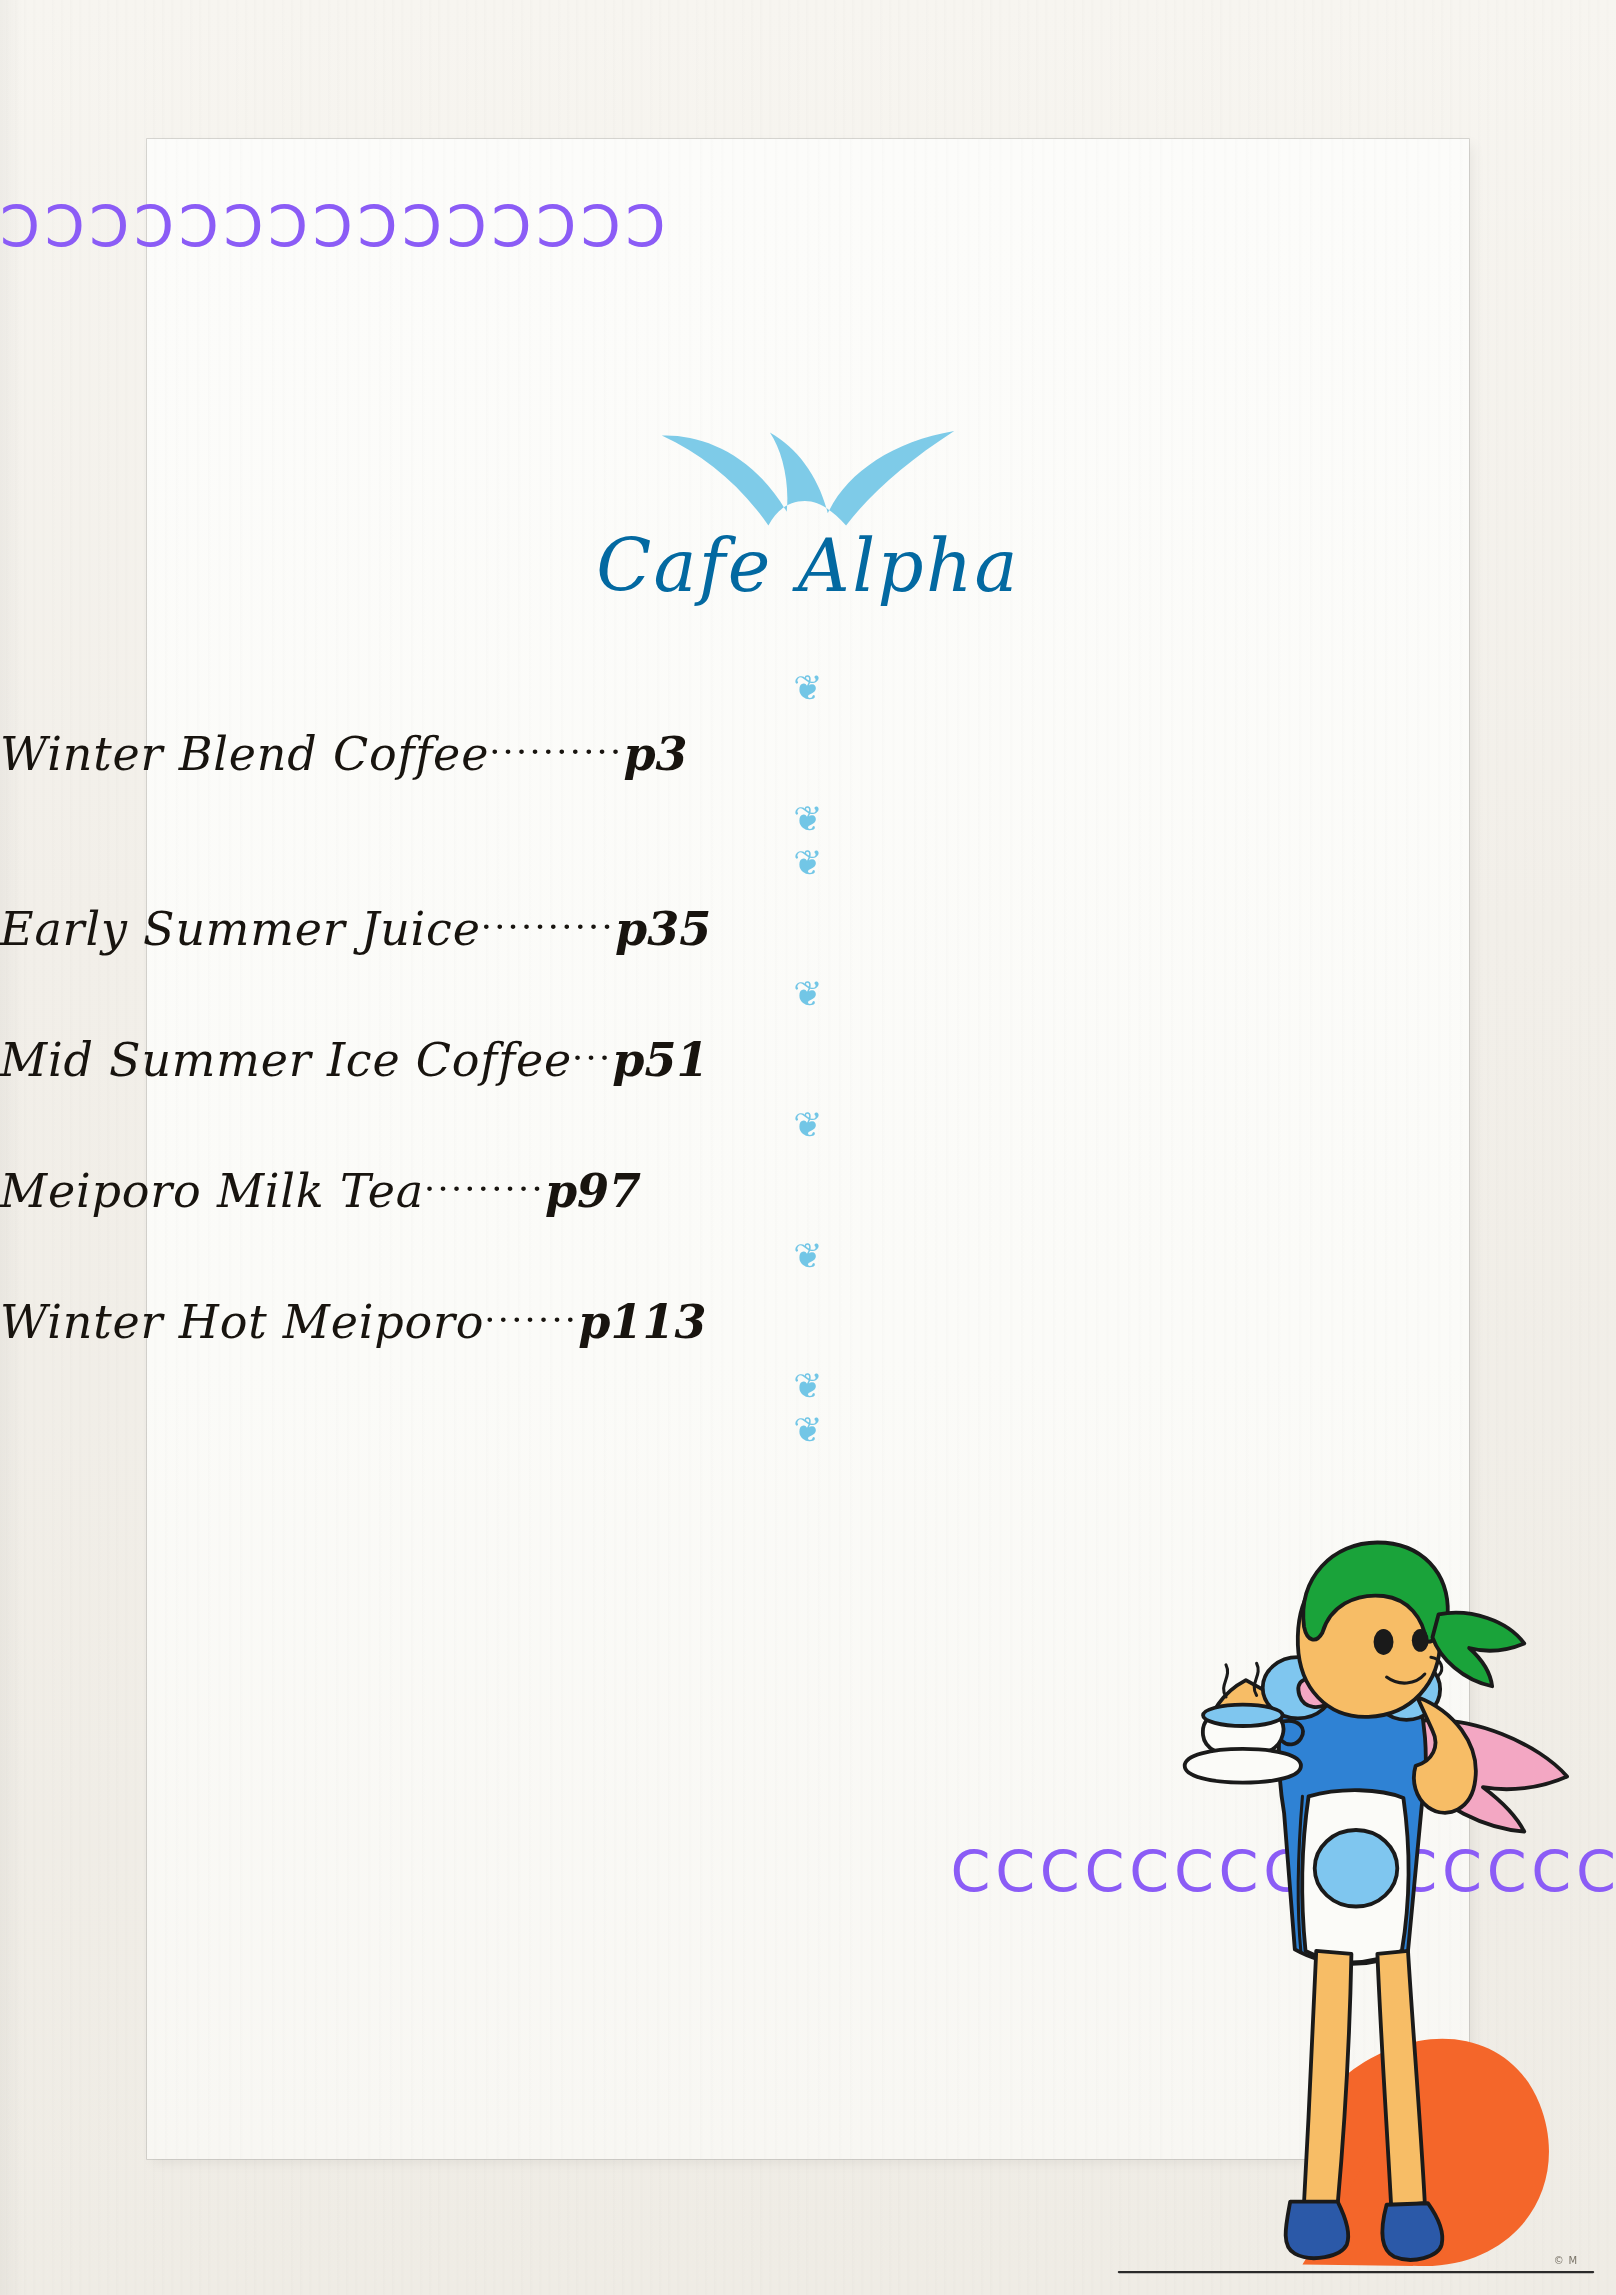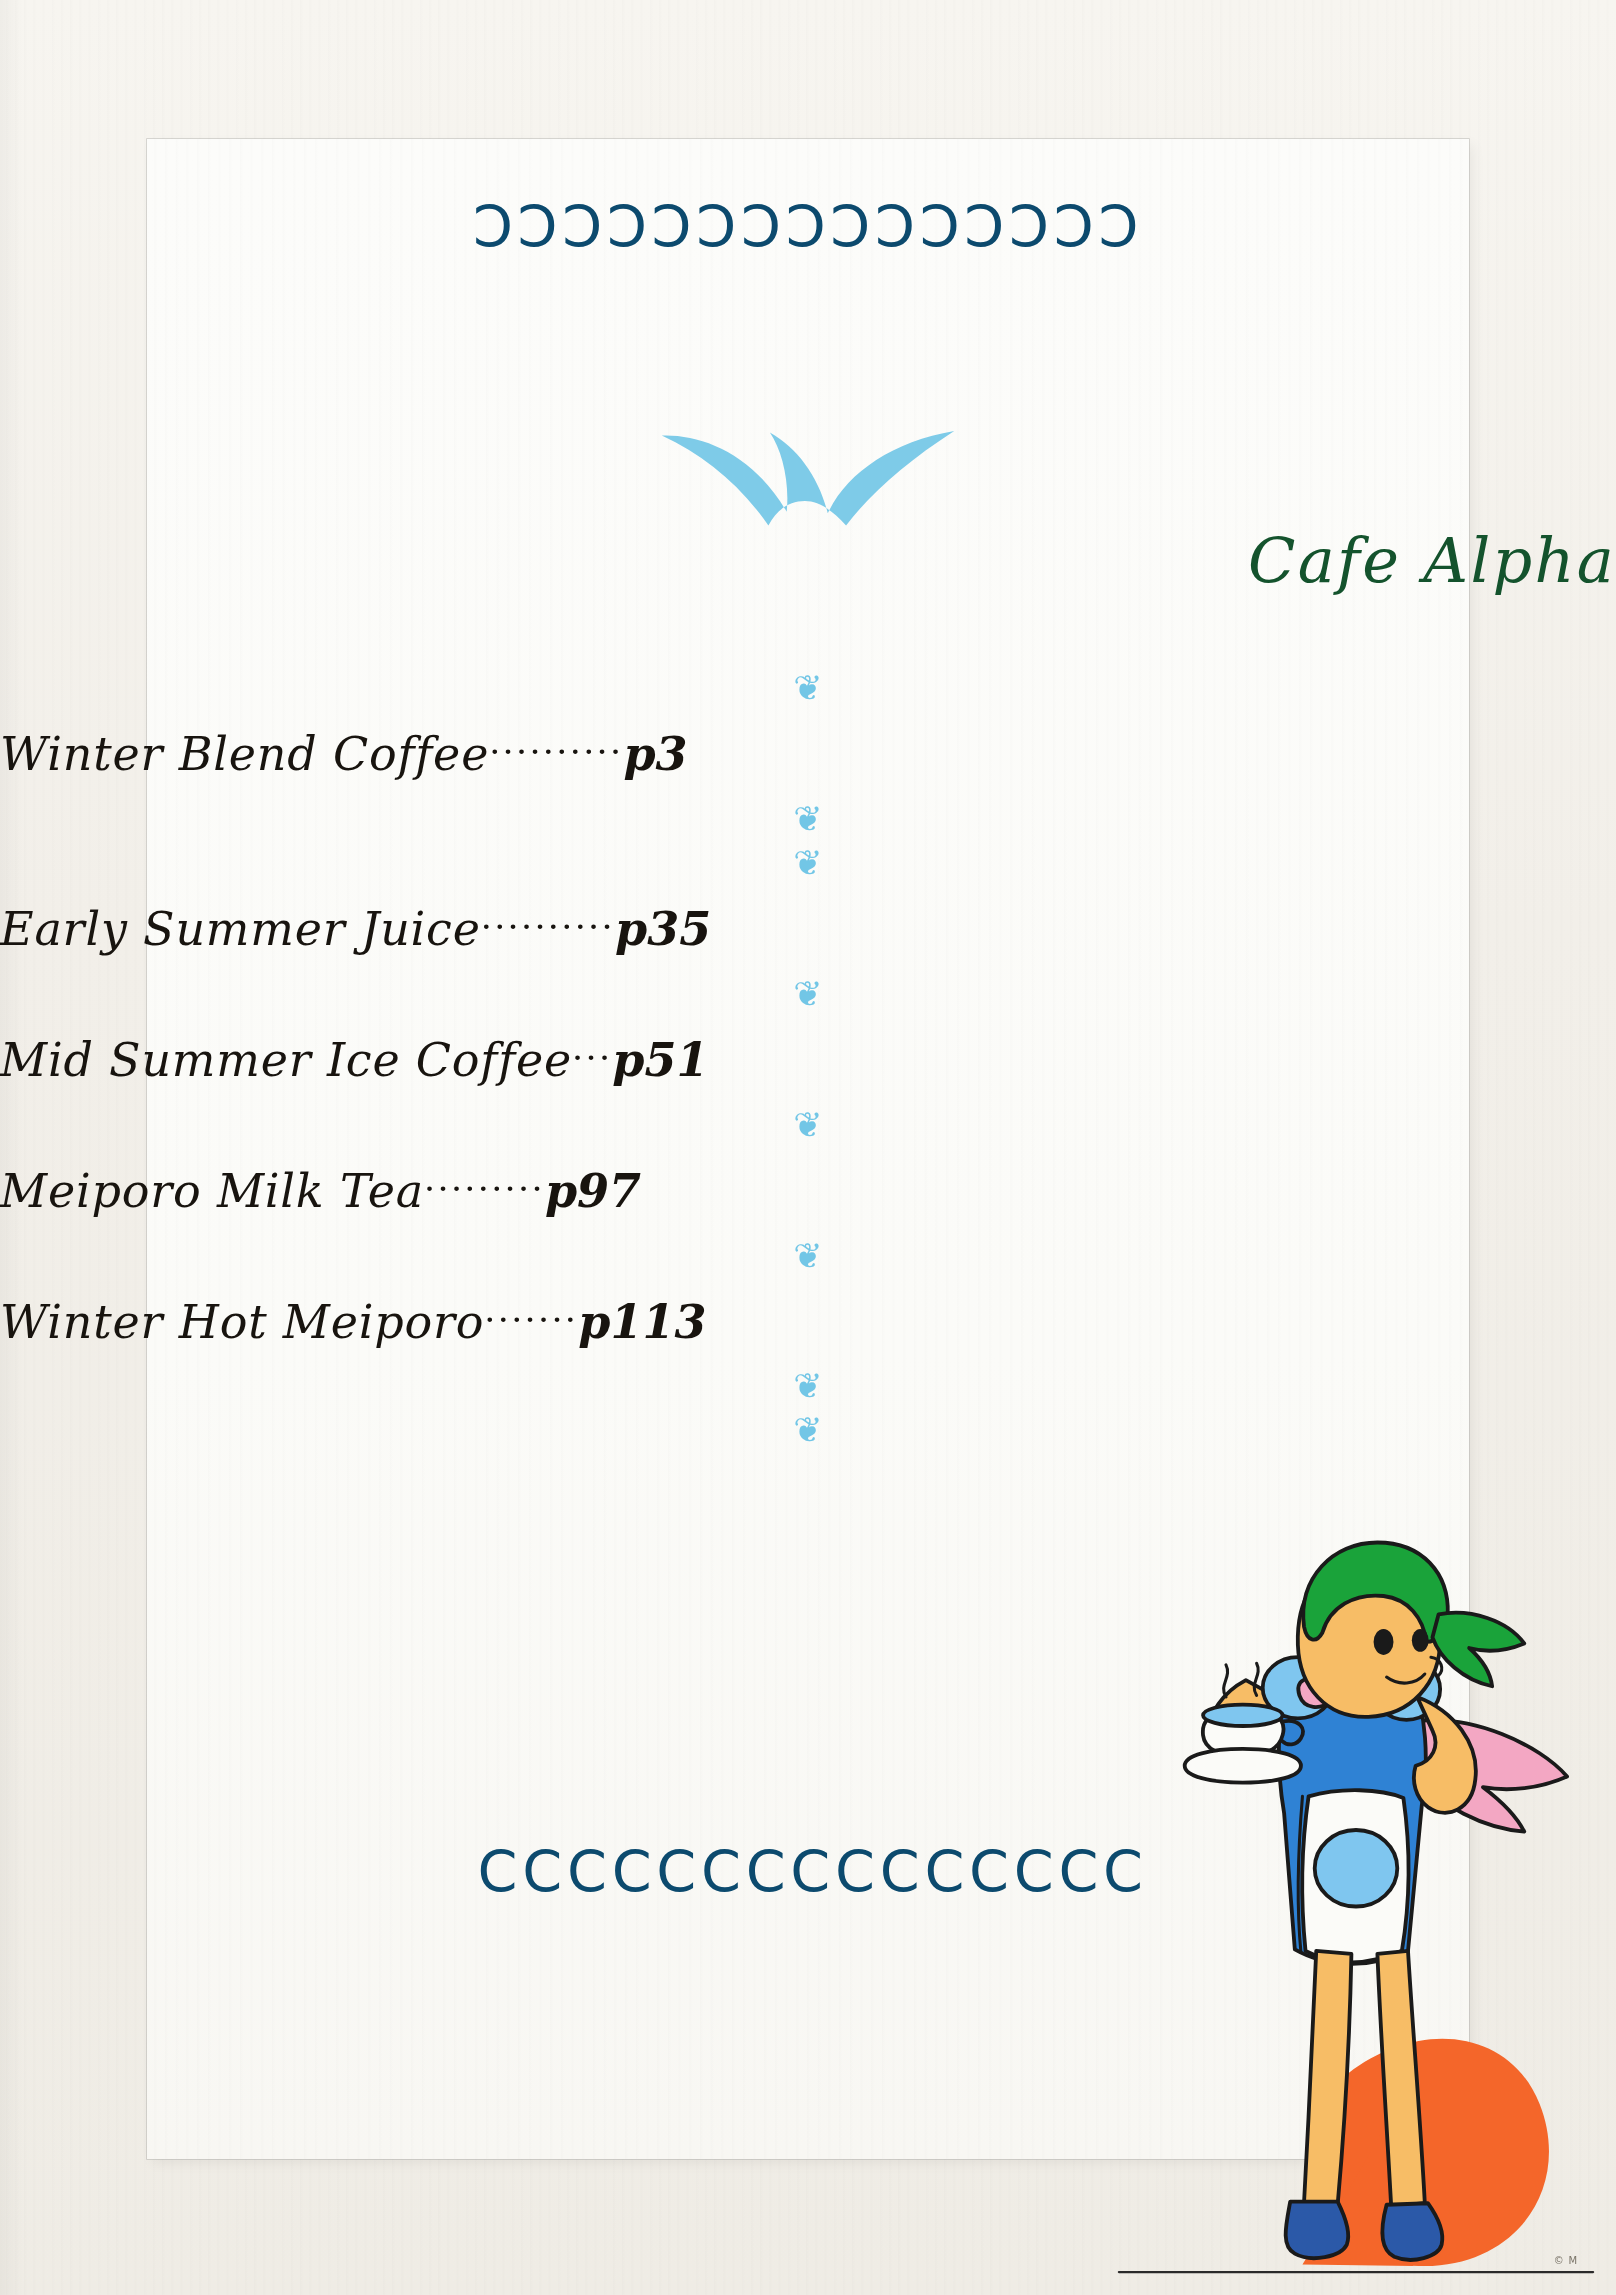--- a/index.html
+++ b/index.html
@@ -48,22 +48,22 @@
     inset: 0;
     background: repeating-linear-gradient(90deg, rgba(0,0,0,0.0) 0px, rgba(0,0,0,0.0) 6.9px, rgba(0,0,0,0.010) 7.7px, rgba(0,0,0,0.0) 10.7px);
     pointer-events: none;
   }
 
   
   .ornament-row {
     position: absolute;
     left: 0;
     width: 100%;
-    text-align: center;
-    color: #0c4a6e;
+    text-align: left;
+    color: #8b5cf6;
     font-family: "DejaVu Sans", sans-serif;
     user-select: none;
     white-space: nowrap;
   }
   .ornament-top {
     top: 199px;
     font-size: 57px;
     letter-spacing: 4.6px;
     line-height: 1;
   }
@@ -84,25 +84,25 @@
     width: 306px;
     height: 99px;
   }
 
   
   .title {
     position: absolute;
     left: 0;
     width: 100%;
     top: 524px;
-    text-align: right;
+    text-align: center;
     font-family: "DejaVu Serif", serif;
     font-style: italic;
-    font-size: 62px;
-    color: #14532d;
+    font-size: 72px;
+    color: #0369a1;
     letter-spacing: 2.3px;
   }
 
   
   .toc {
     position: absolute;
     left: 0;
     width: 100%;
     top: 666px;
   }

